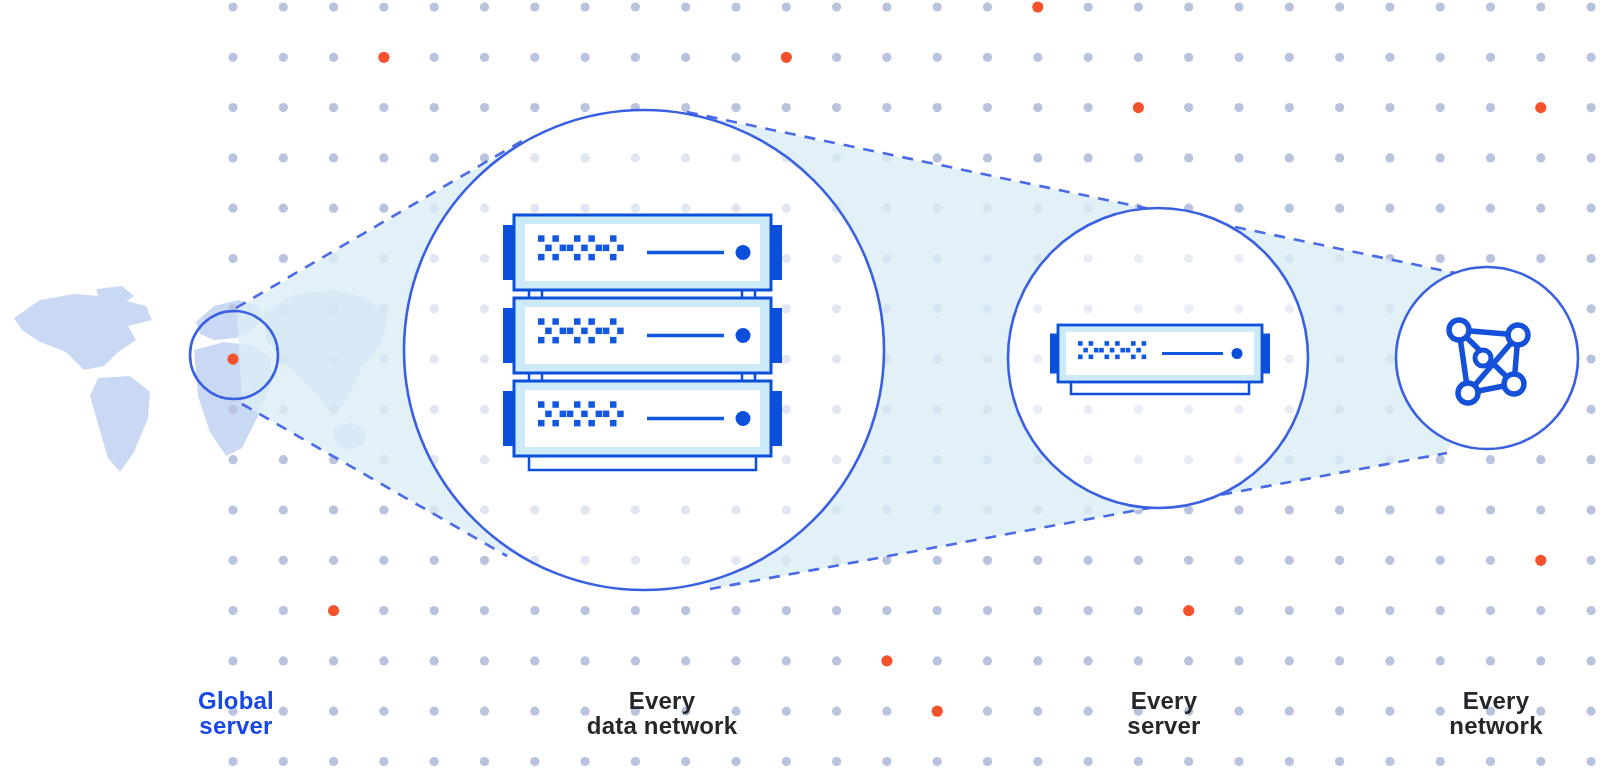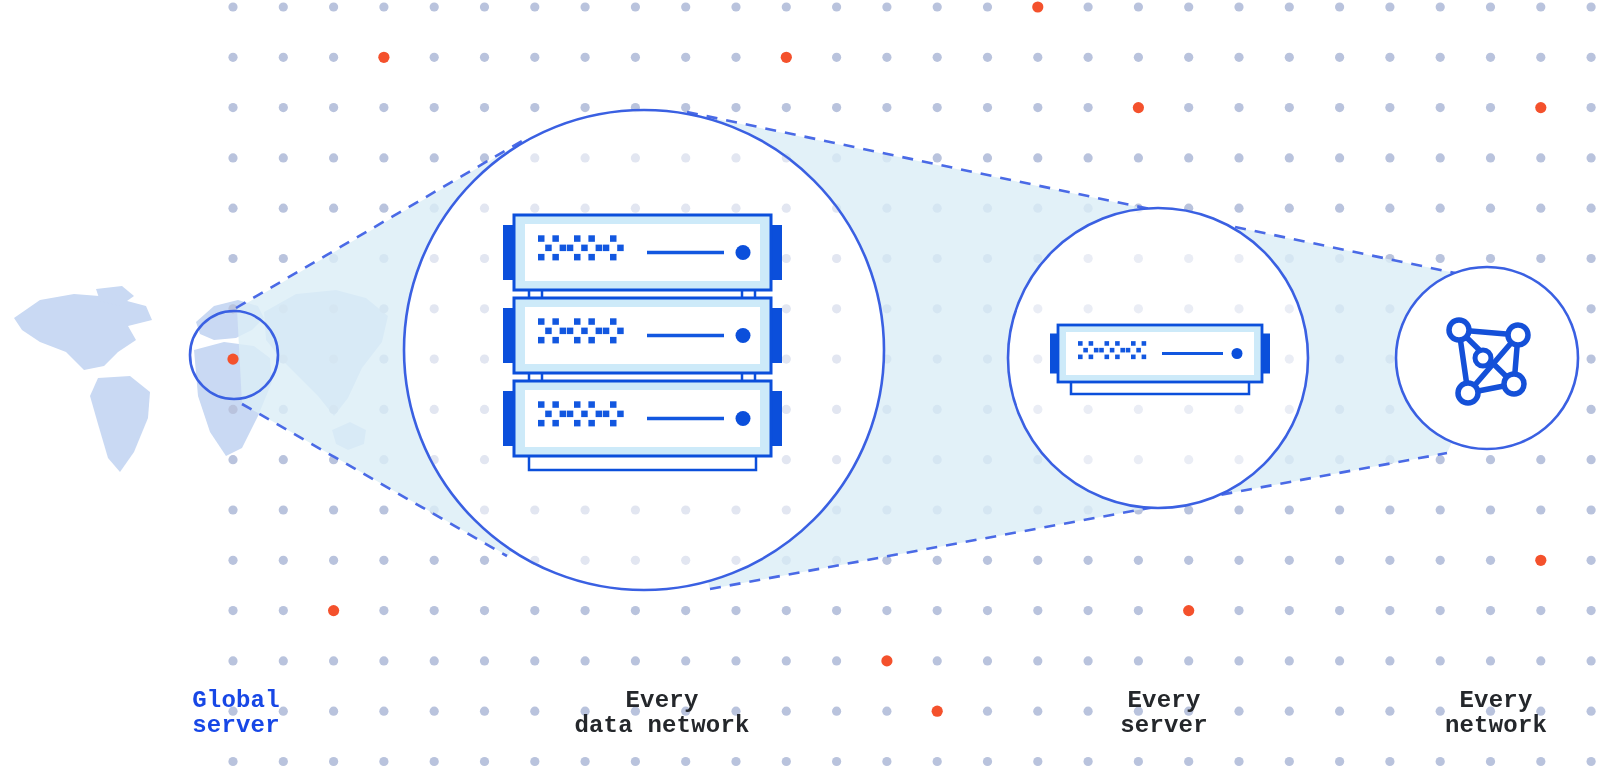--- a/index.html
+++ b/index.html
@@ -1,18 +1,18 @@
 <!DOCTYPE html>
 <html><head>
 <meta charset="utf-8">
 <style>
   html,body{margin:0;padding:0;background:#ffffff;}
   .stage{
     position:relative;width:1620px;height:782px;overflow:hidden;background:#ffffff;
-    font-family:Liberation Mono, monospace;
+    font-family:Liberation Sans, sans-serif;
   }
   svg.scene{position:absolute;left:0;top:0;}
   .label{
     position:absolute;transform:translateX(-50%);text-align:center;
     font-weight:bold;font-size:24px;line-height:24.5px;letter-spacing:0.2px;
     white-space:nowrap;
   }
   #label-global{left:236px;top:689px;}
   #label-datacenter{left:662px;top:689px;}
   #label-server{left:1164px;top:689px;}

